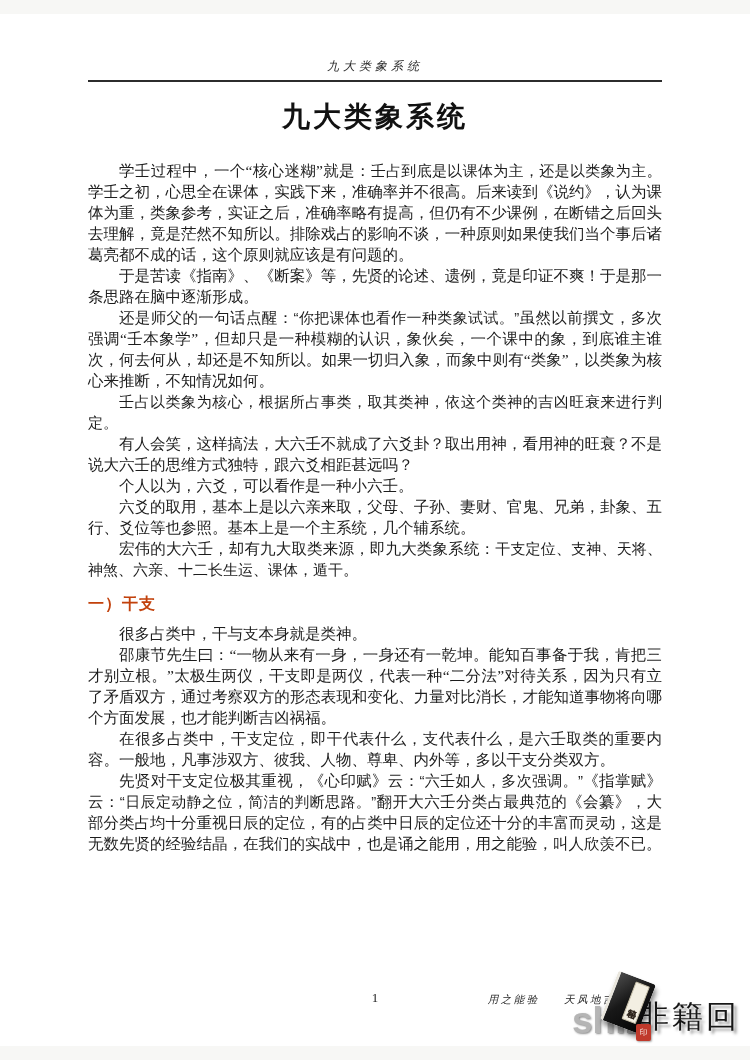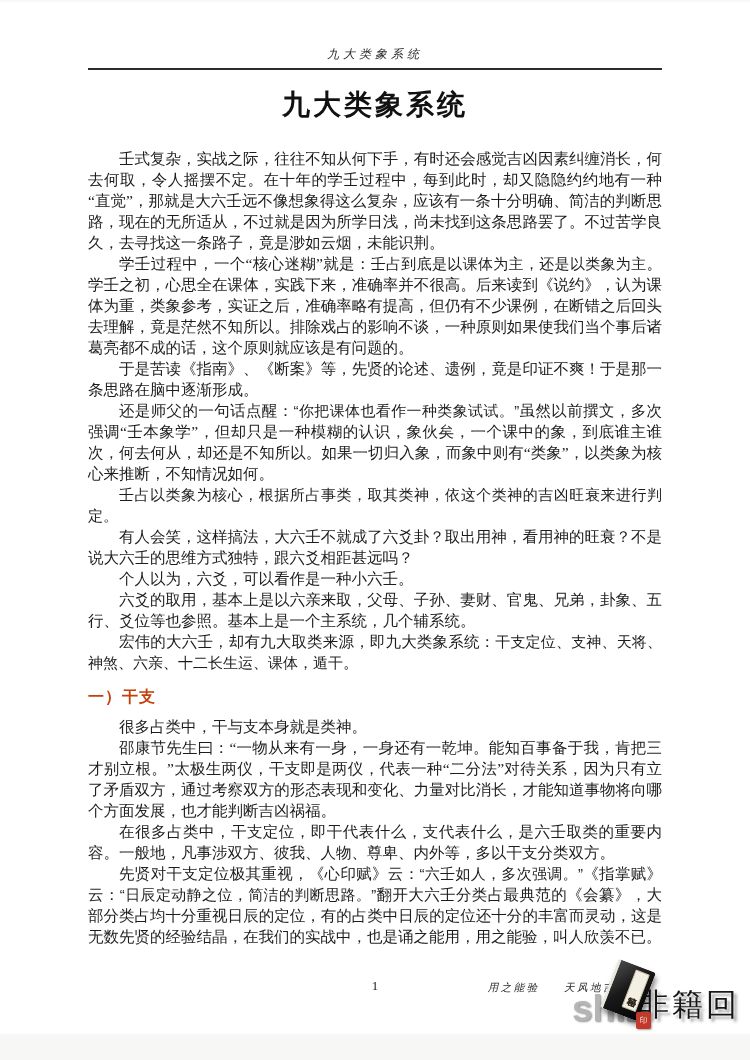--- a/index.html
+++ b/index.html
@@ -2,21 +2,21 @@
 <html lang="zh"><head>
 <meta charset="utf-8">
 <style>
   html,body{margin:0;padding:0;}
   body{
     width:750px;height:1060px;background:#f7f7f5;
     font-family:"Liberation Serif","DejaVu Serif",serif;
     -webkit-font-smoothing:antialiased;
   }
   .page{
-    position:relative;width:750px;height:1032px;margin:2px auto;
+    position:relative;width:750px;height:1032px;margin:14px auto;
     background:#ffffff;overflow:hidden;color:#1d1d1d;
   }
   
   .running-header{
     position:absolute;top:44px;left:88px;width:574px;
     text-align:center;font-size:12px;font-style:italic;
     letter-spacing:4px;color:#2a2a2a;
   }
   .header-rule{
     position:absolute;top:66px;left:88px;width:574px;height:0;
@@ -96,21 +96,20 @@
 
 <div class="page">
 
   <div class="running-header">九大类象系统</div>
   <div class="header-rule"></div>
 
   <div class="doc-title">九大类象系统</div>
 
   <div class="body-block">
     <div>
-        <p class="para"><span>壬式复杂，实战之际，往往不知从何下手，有时还会感觉吉凶因素纠缠消长，何去何取，令人摇摆不定。在十年的学壬过程中，每到此时，却又隐隐约约地有一种“直觉”，那就是大六壬远不像想象得这么复杂，应该有一条十分明确、简洁的判断思路，现在的无所适从，不过就是因为所学日浅，尚未找到这条思路罢了。不过苦学良久，去寻找这一条路子，竟是渺如云烟，未能识荆。</span></p>
         <p class="para"><span>学壬过程中，一个“核心迷糊”就是：</span><span class="bold">壬占到底是以课体为主，还是以类象为主</span><span>。学壬之初，心思全在课体，实践下来，准确率并不很高。后来读到《说约》，认为课体为重，类象参考，实证之后，准确率略有提高，但仍有不少课例，在断错之后回头去理解，竟是茫然不知所以。排除戏占的影响不谈，一种原则如果使我们当个事后诸葛亮都不成的话，这个原则就应该是有问题的。</span></p>
         <p class="para"><span>于是苦读《指南》、《断案》等，先贤的论述、遗例，竟是印证不爽！于是那一条思路在脑中逐渐形成。</span></p>
         <p class="para"><span>还是师父的一句话点醒：</span><span class="bold">“你把课体也看作一种类象试试。”</span><span>虽然以前撰文，多次强调“壬本象学”，但却只是一种模糊的认识，象伙矣，一个课中的象，到底谁主谁次，何去何从，却还是不知所以。如果一切归入象，而象中则有“类象”，以类象为核心来推断，不知情况如何。</span></p>
         <p class="para"><span class="bold">壬占以类象为核心，根据所占事类，取其类神，依这个类神的吉凶旺衰来进行判定。</span></p>
         <p class="para"><span>有人会笑，这样搞法，大六壬不就成了六爻卦？取出用神，看用神的旺衰？不是说大六壬的思维方式独特，跟六爻相距甚远吗？</span></p>
         <p class="para"><span>个人以为，六爻，可以看作是一种小六壬。</span></p>
         <p class="para"><span>六爻的取用，基本上是以六亲来取，父母、子孙、妻财、官鬼、兄弟，卦象、五行、爻位等也参照。基本上是一个主系统，几个辅系统。</span></p>
         <p class="para"><span>宏伟的大六壬，却有九大取类来源，即九大类象系统：</span><span class="bold">干支定位、支神、天将、神煞、六亲、十二长生运、课体，遁干</span><span>。</span></p>
       </div>
     <div class="section-heading">一）干支</div>

